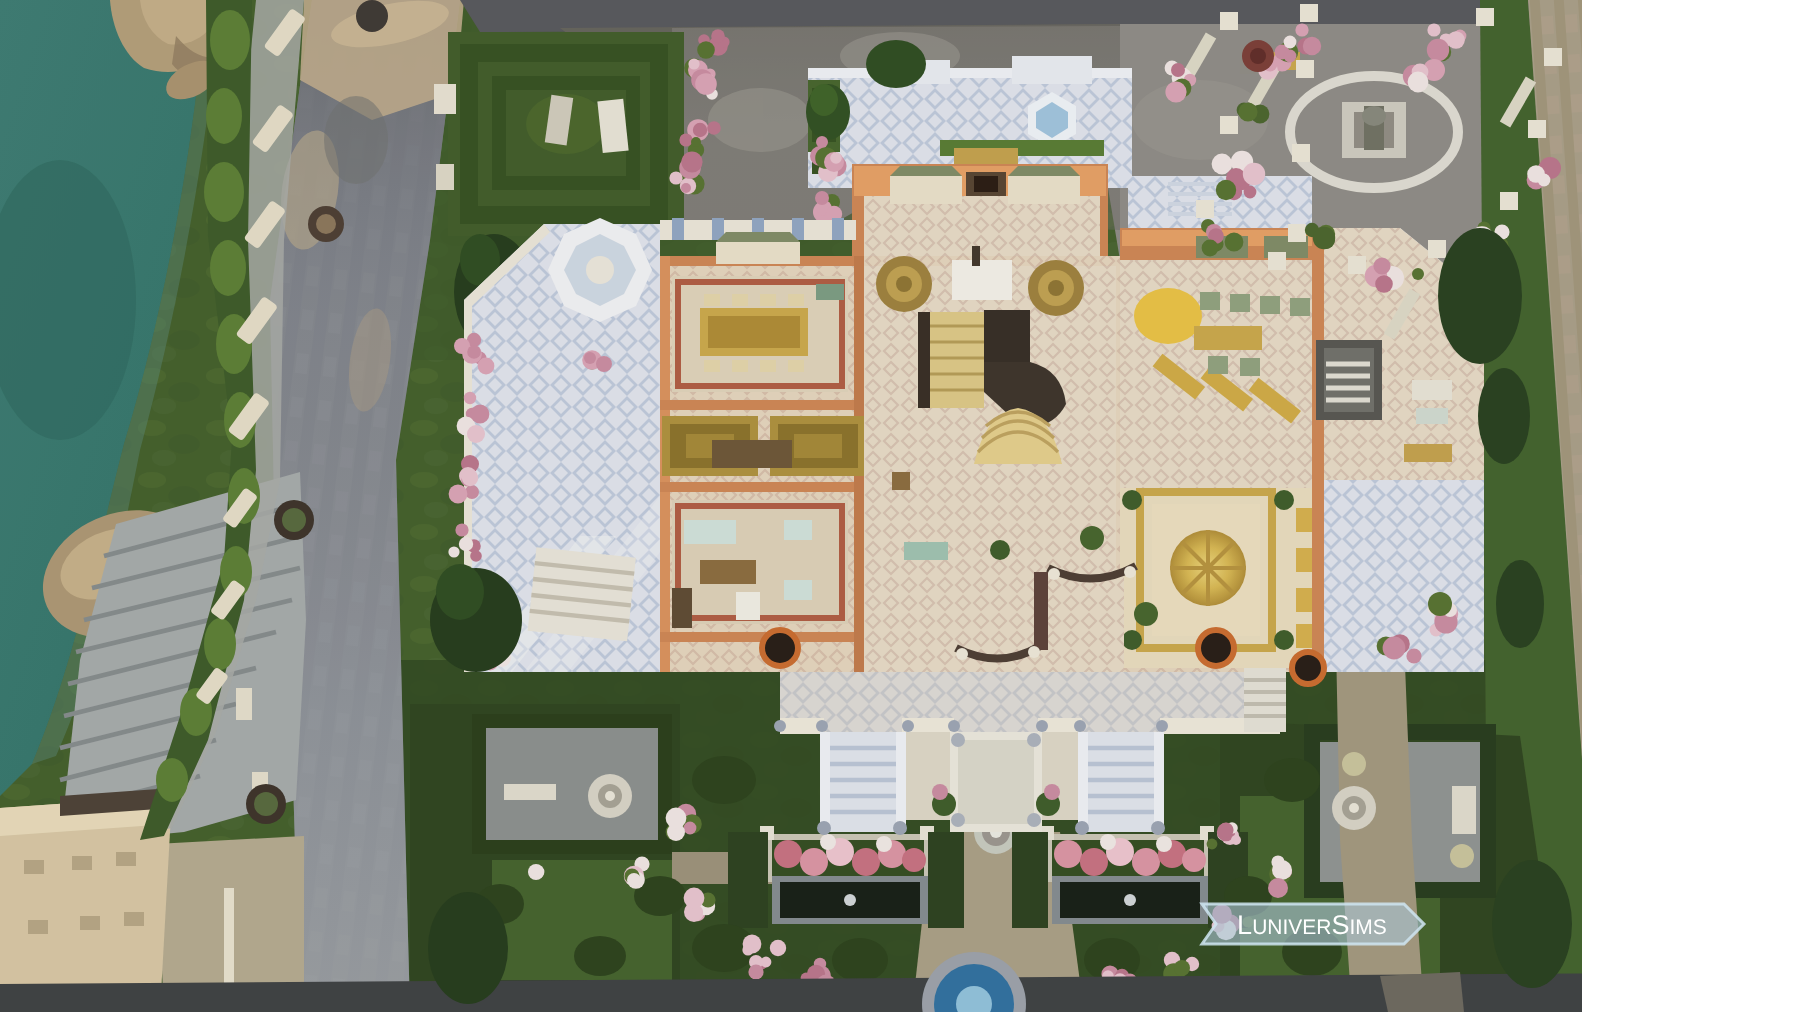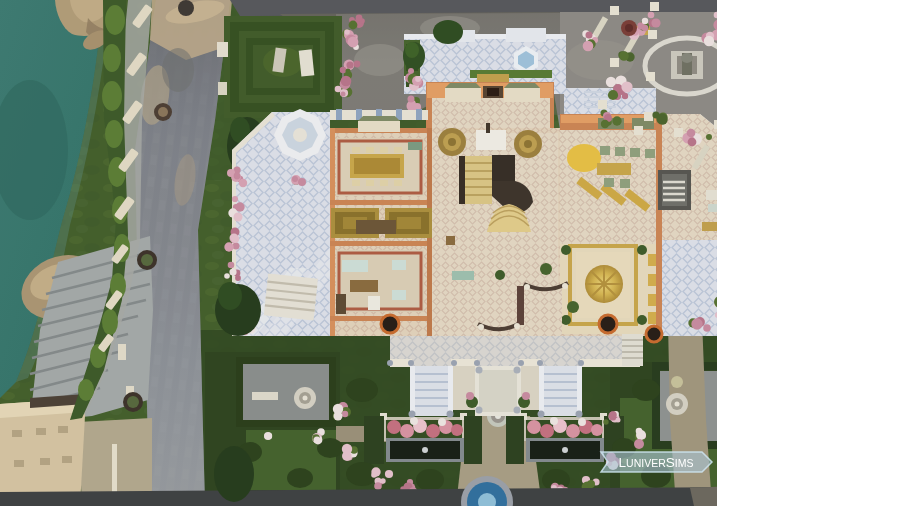--- a/index.html
+++ b/index.html
@@ -1,16 +1,16 @@
 <!DOCTYPE html>
 <html><head>
 <meta charset="utf-8">
 <style>
 html,body{margin:0;padding:0;}
-#stage{position:relative;width:717px;height:506px;overflow:hidden;background:#f97316;font-family:"Liberation Sans",sans-serif;}
+#stage{position:relative;width:791px;height:506px;overflow:hidden;background:#f97316;font-family:"Liberation Sans",sans-serif;}
 </style>
 </head>
 <body>
 <div id="stage">
 <svg width="899" height="506" viewBox="0 0 899 506">
 <defs>
   <pattern id="tileTerrace" width="11" height="11" patternUnits="userSpaceOnUse">
     <rect width="11" height="11" fill="#dfe2ea"></rect>
     <path d="M5.5,1 L10,5.5 L5.5,10 L1,5.5 Z" fill="none" stroke="#bdc8da" stroke-width="1.4"></path>
   </pattern>

